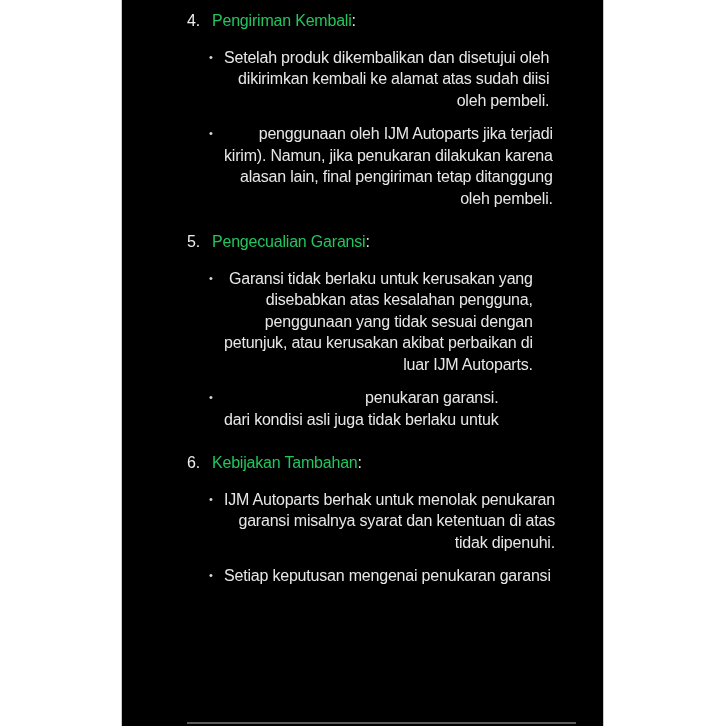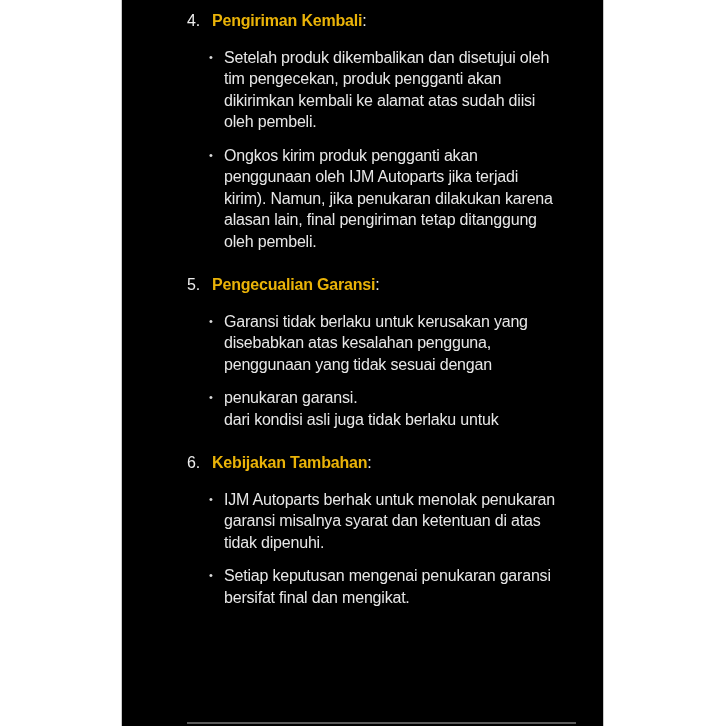--- a/index.html
+++ b/index.html
@@ -38,22 +38,22 @@
   .section-heading {
     display: flex;
     margin-bottom: 15px;
   }
   .section-num {
     flex: 0 0 25px;
     width: 25px;
     color: #ededed;
   }
   .section-title {
-    font-weight: 700;
-    color: #eab308;
+    font-weight: 400;
+    color: #22c55e;
   }
   .colon {
     font-weight: 400;
     color: #ededed;
   }
   .bullet {
     display: flex;
     margin-bottom: 12px;
   }
   .section {
@@ -65,20 +65,21 @@
   .bullet-dot {
     flex: 0 0 15px;
     width: 15px;
     margin-left: 22px;
     font-size: 11px;
     line-height: 21.5px;
     color: #dcdcdc;
   }
   .bullet-lines .line {
     white-space: nowrap;
+    text-align: right;
   }
   .divider {
     position: absolute;
     left: 65px;
     top: 722px;
     width: 389px;
     height: 1.5px;
     background: #5a5a5a;
   }
 </style>
@@ -89,47 +90,47 @@
   <div class="content" style="color: rgb(231, 231, 231);">
       <div class="section">
         <div class="section-heading">
           <div class="section-num">4.</div>
           <div class="section-titlewrap"><span class="section-title">Pengiriman Kembali</span><span class="colon">:</span></div>
         </div>
         <div class="bullet">
           <span class="bullet-dot">•</span>
           <div class="bullet-lines">
             <div class="line">Setelah produk dikembalikan dan disetujui oleh</div>
-            <div class="line">tim pengecekan, produk pengganti akan</div>
             <div class="line">dikirimkan kembali ke alamat atas sudah diisi</div>
             <div class="line">oleh pembeli.</div>
           </div>
         </div>
         <div class="bullet">
           <span class="bullet-dot">•</span>
           <div class="bullet-lines">
-            <div class="line">Ongkos kirim produk pengganti akan</div>
             <div class="line">penggunaan oleh IJM Autoparts jika terjadi</div>
             <div class="line">kirim). Namun, jika penukaran dilakukan karena</div>
             <div class="line">alasan lain, final pengiriman tetap ditanggung</div>
             <div class="line">oleh pembeli.</div>
           </div>
         </div>
       </div>
       <div class="section">
         <div class="section-heading">
           <div class="section-num">5.</div>
           <div class="section-titlewrap"><span class="section-title">Pengecualian Garansi</span><span class="colon">:</span></div>
         </div>
         <div class="bullet">
           <span class="bullet-dot">•</span>
           <div class="bullet-lines">
             <div class="line">Garansi tidak berlaku untuk kerusakan yang</div>
             <div class="line">disebabkan atas kesalahan pengguna,</div>
             <div class="line">penggunaan yang tidak sesuai dengan</div>
+            <div class="line">petunjuk, atau kerusakan akibat perbaikan di</div>
+            <div class="line">luar IJM Autoparts.</div>
           </div>
         </div>
         <div class="bullet">
           <span class="bullet-dot">•</span>
           <div class="bullet-lines">
             <div class="line">penukaran garansi.</div>
             <div class="line">dari kondisi asli juga tidak berlaku untuk</div>
           </div>
         </div>
       </div>
@@ -143,19 +144,18 @@
           <div class="bullet-lines">
             <div class="line">IJM Autoparts berhak untuk menolak penukaran</div>
             <div class="line">garansi misalnya syarat dan ketentuan di atas</div>
             <div class="line">tidak dipenuhi.</div>
           </div>
         </div>
         <div class="bullet">
           <span class="bullet-dot">•</span>
           <div class="bullet-lines">
             <div class="line">Setiap keputusan mengenai penukaran garansi</div>
-            <div class="line">bersifat final dan mengikat.</div>
           </div>
         </div>
       </div>
     </div>
   <div class="divider" style="background: rgb(90, 90, 90);"></div>
 </div>
 
 </body></html>

